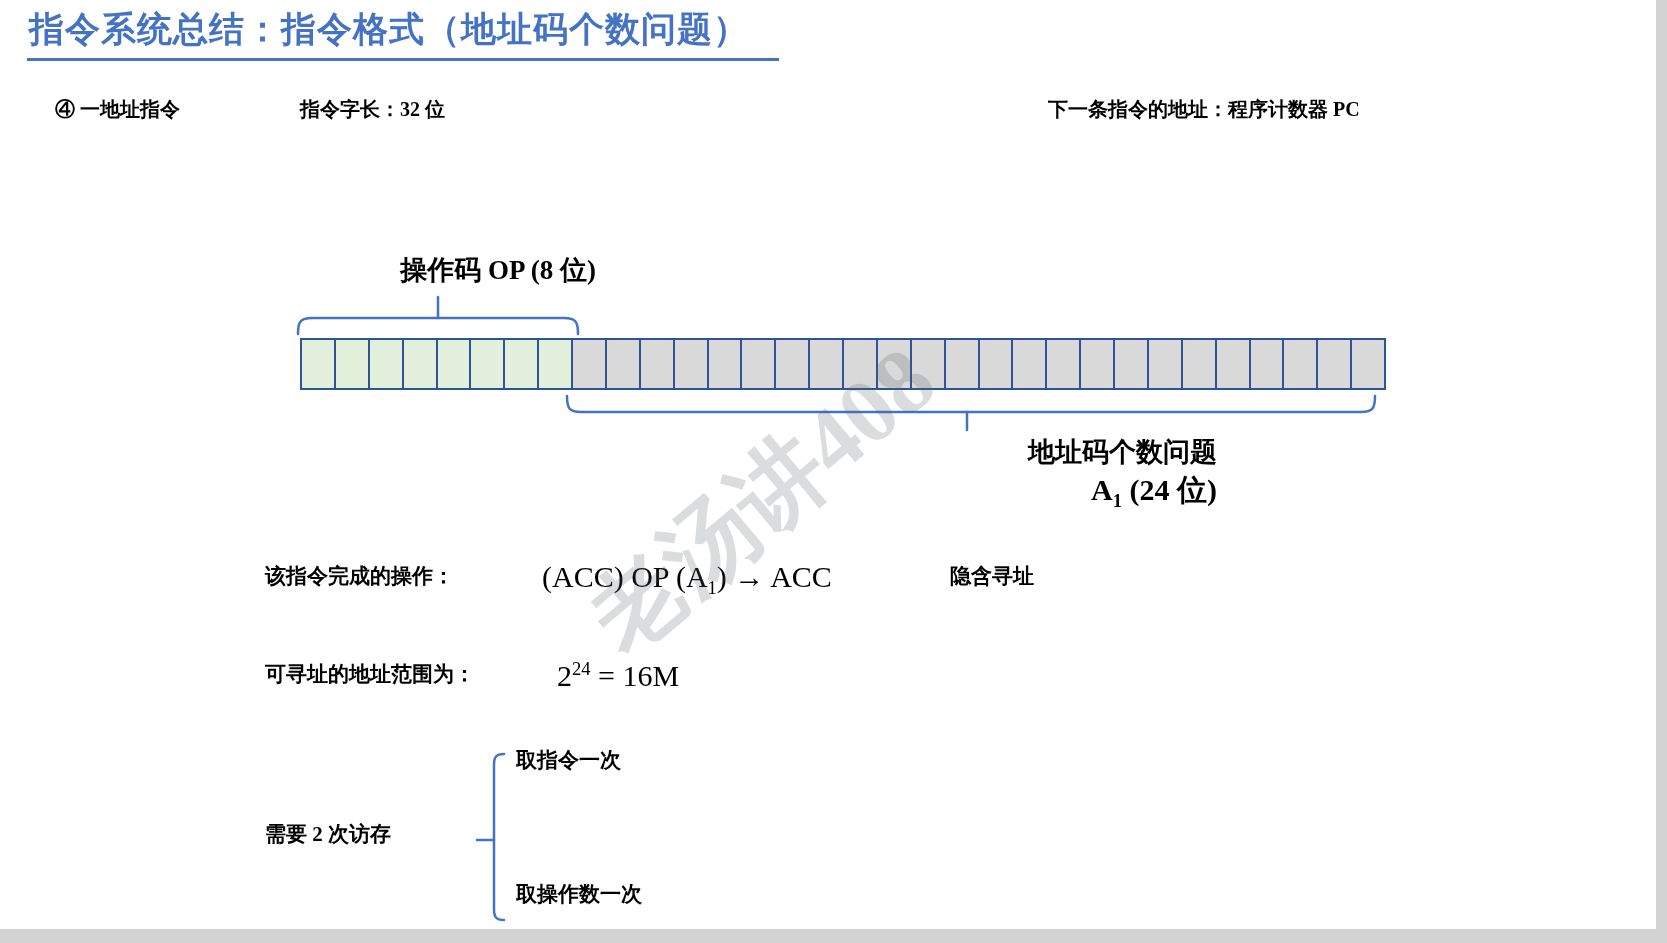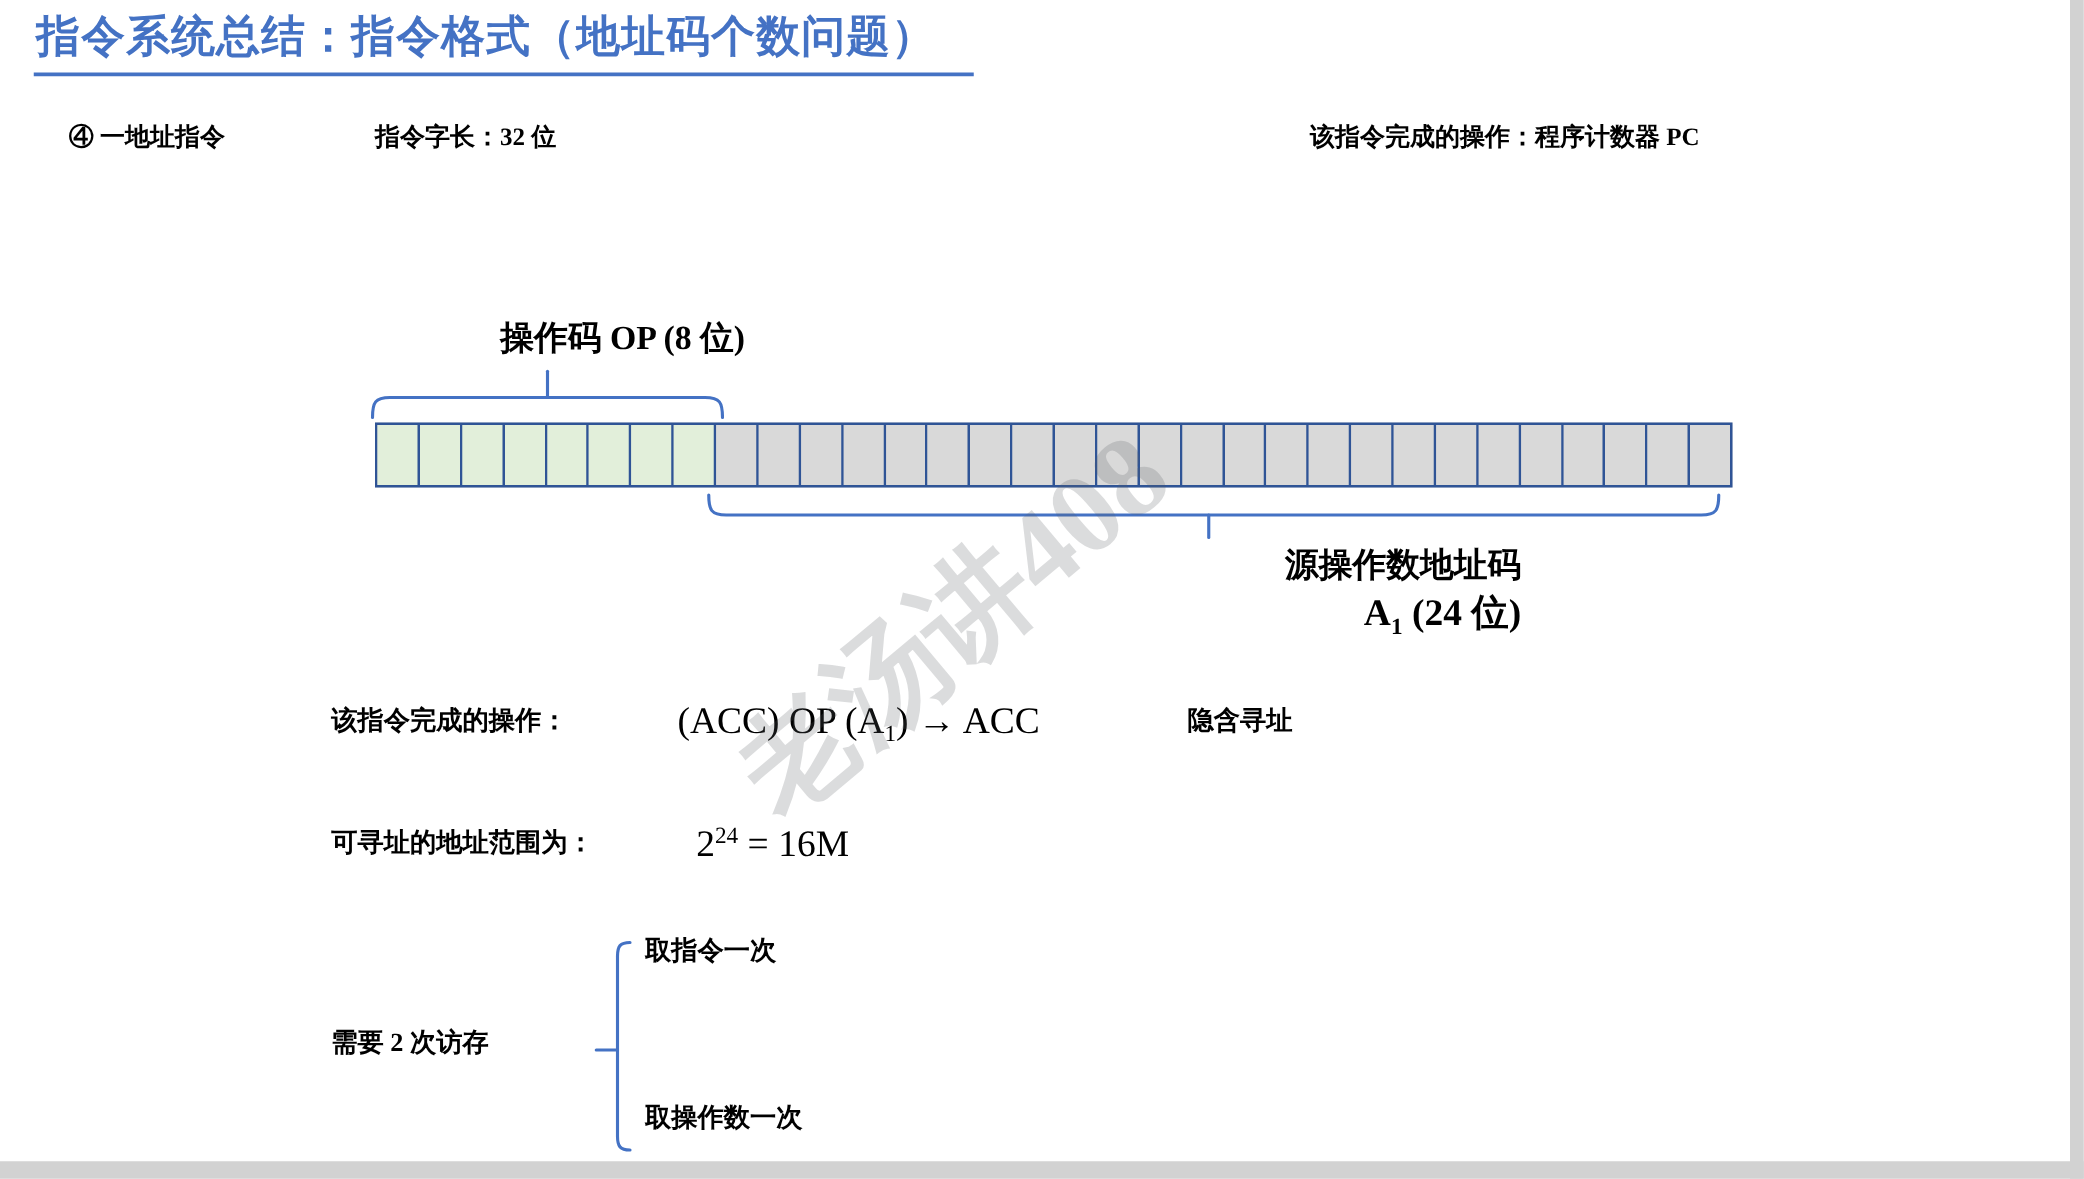--- a/index.html
+++ b/index.html
@@ -58,21 +58,21 @@
   .bottom-bar{left:0;top:929px;width:1667px;height:14px;background:#d2d2d2;}
   .right-strip{left:1656px;top:0;width:11px;height:943px;background:#d2d2d2;}
 </style>
 </head>
 <body>
 
 <h1 class="abs title">指令系统总结：指令格式（地址码个数问题）</h1>
 
 <div class="abs hline" style="left:55px;top:96px;">④ 一地址指令</div>
 <div class="abs hline" style="left:300px;top:96px;">指令字长：32 位</div>
-<div class="abs hline" style="left:1048px;top:96px;">该指令完成的操作：程序计数器 PC</div>
+<div class="abs hline" style="left:1048px;top:96px;">下一条指令的地址：程序计数器 PC</div>
 
 <div class="abs diagram-label" style="left:300px;top:252px;width:296px;">操作码 OP (8 位)</div>
 
 <svg class="abs brace" style="left:296px;top:294px;" width="284" height="42" viewBox="0 0 284 42">
   <path d="M 2 40 C 2 28 4 24 16 24 L 268 24 C 280 24 282 28 282 40"></path>
   <path d="M 142 24 L 142 3"></path>
 </svg>
 
 <div class="abs bit-row">
     <div class="bit-cell op"></div>
@@ -107,21 +107,21 @@
     <div class="bit-cell"></div>
     <div class="bit-cell"></div>
     <div class="bit-cell"></div>
   </div>
 
 <svg class="abs brace" style="left:565px;top:394px;" width="812" height="38" viewBox="0 0 812 38">
   <path d="M 2 2 C 2 14 4 18 16 18 L 796 18 C 808 18 810 14 810 2"></path>
   <path d="M 402 18 L 402 36"></path>
 </svg>
 
-<div class="abs diagram-label" style="left:717px;top:434px;width:500px;">源操作数地址码</div>
+<div class="abs diagram-label" style="left:717px;top:434px;width:500px;">地址码个数问题</div>
 <div class="abs diagram-label serif" style="left:717px;top:470px;width:500px;font-size:30px;"><span>A</span><sub>1</sub><span> (24 位)</span></div>
 
 <div class="abs watermark">老汤讲408</div>
 
 <div class="abs body-line" style="left:265px;top:562px;">该指令完成的操作：</div>
 <div class="abs formula" style="left:542px;top:560px;"><span>(ACC) OP (A</span><sub>1</sub><span>) → ACC</span></div>
 <div class="abs body-line" style="left:950px;top:562px;">隐含寻址</div>
 
 <div class="abs body-line" style="left:265px;top:660px;">可寻址的地址范围为：</div>
 <div class="abs formula" style="left:557px;top:658px;"><span>2</span><sup>24</sup><span> = 16M</span></div>

